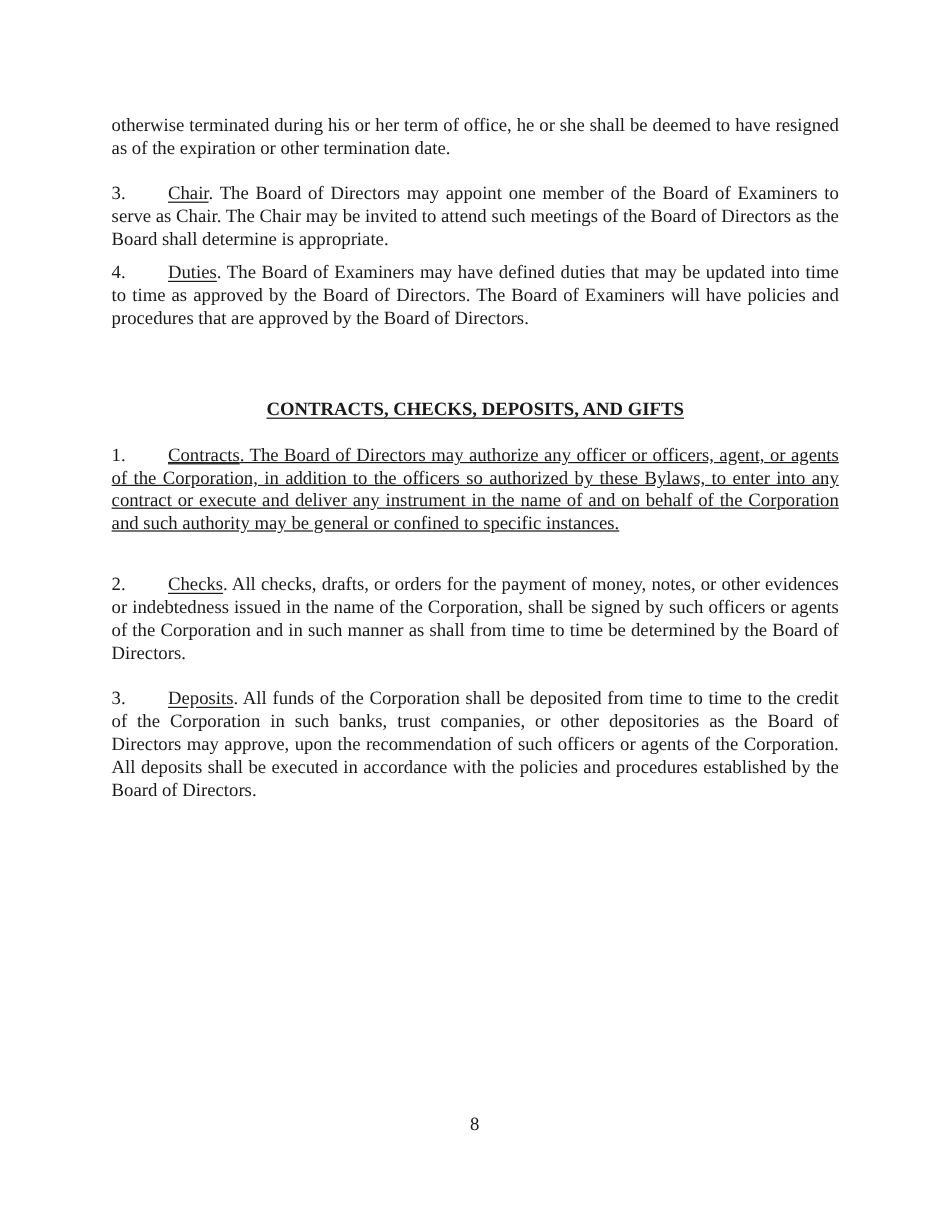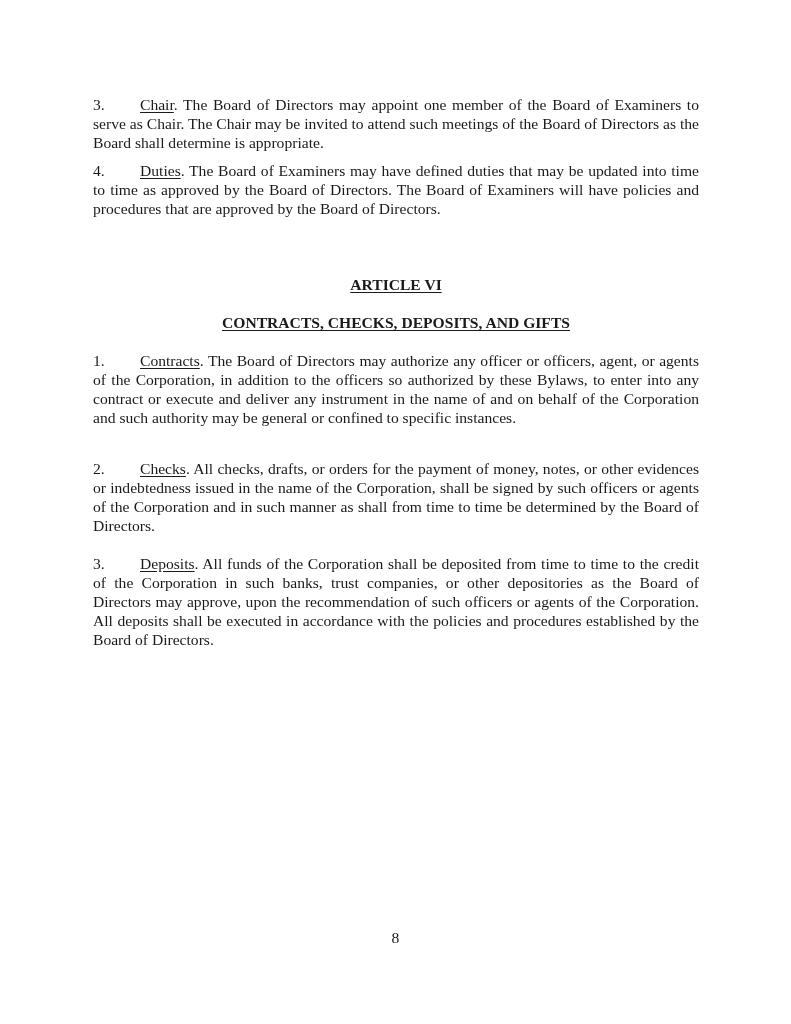--- a/index.html
+++ b/index.html
@@ -51,33 +51,33 @@
     width: 791px;
     text-align: center;
     font-size: 15.6px;
   }
 </style>
 </head>
 <body>
 
 <div class="page">
 
+  <p class="para" style="margin-bottom:19px;">otherwise terminated during his or her term of office, he or she shall be deemed to have resigned as of the expiration or other termination date.</p>
 
   <p class="para" style="margin-bottom:9px;">
     <span class="num">3.</span><span class="heading-u">Chair</span><span>. The Board of Directors may appoint one member of the Board of Examiners to serve as Chair. The Chair may be invited to attend such meetings of the Board of Directors as the Board shall determine is appropriate.</span>
   </p>
 
   <p class="para" style="margin-bottom:57px;">
     <span class="num">4.</span><span class="heading-u">Duties</span><span>. The Board of Examiners may have defined duties that may be updated into time to time as approved by the Board of Directors. The Board of Examiners will have policies and procedures that are approved by the Board of Directors.</span>
   </p>
 
-  <p class="article-title" style="margin-bottom:19px;">ARTICLE VI</p>
   <p class="article-title" style="margin-bottom:19px;">CONTRACTS, CHECKS, DEPOSITS, AND GIFTS</p>
 
-  <p class="para" style="margin-bottom:19px;">
+  <p class="para" style="margin-bottom:19px;text-decoration:underline;">
     <span class="num">1.</span><span class="heading-u">Contracts</span><span>. The Board of Directors may authorize any officer or officers, agent, or agents of the Corporation, in addition to the officers so authorized by these Bylaws, to enter into any contract or execute and deliver any instrument in the name of and on behalf of the Corporation and such authority may be general or confined to specific instances.</span>
   </p>
 
   <p class="para" style="margin-bottom:19px;margin-top:32px;">
     <span class="num">2.</span><span class="heading-u">Checks</span><span>. All checks, drafts, or orders for the payment of money, notes, or other evidences or indebtedness issued in the name of the Corporation, shall be signed by such officers or agents of the Corporation and in such manner as shall from time to time be determined by the Board of Directors.</span>
   </p>
 
   <p class="para" style="margin-bottom:19px;">
     <span class="num">3.</span><span class="heading-u">Deposits</span><span>. All funds of the Corporation shall be deposited from time to time to the credit of the Corporation in such banks, trust companies, or other depositories as the Board of Directors may approve, upon the recommendation of such officers or agents of the Corporation. All deposits shall be executed in accordance with the policies and procedures established by the Board of Directors.</span>
   </p>

